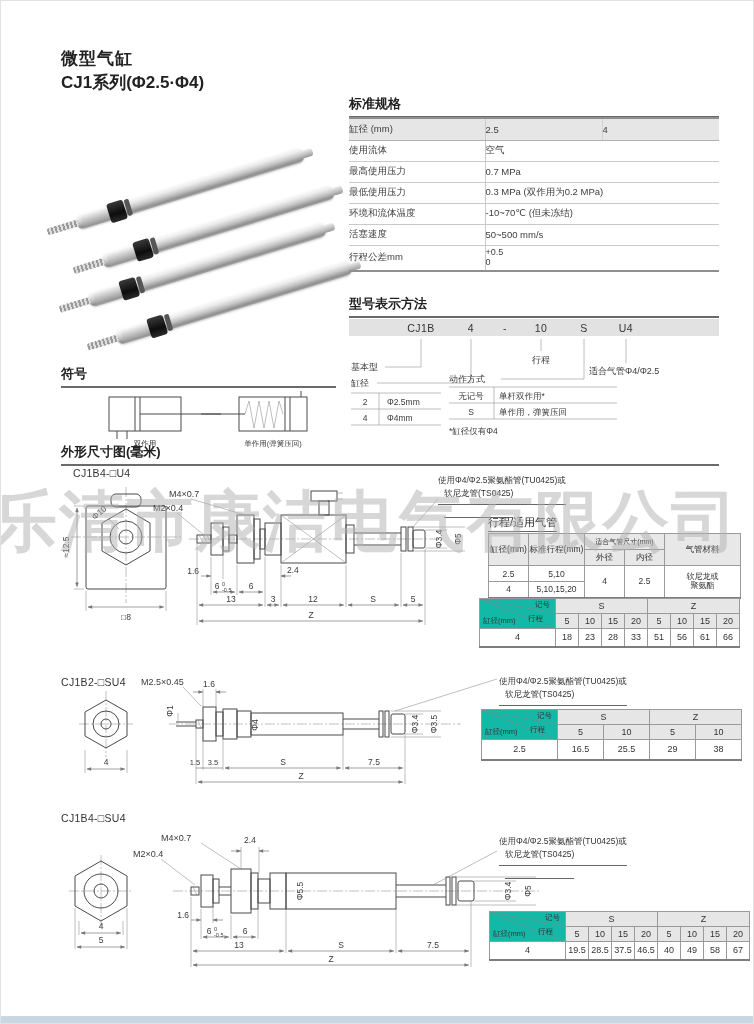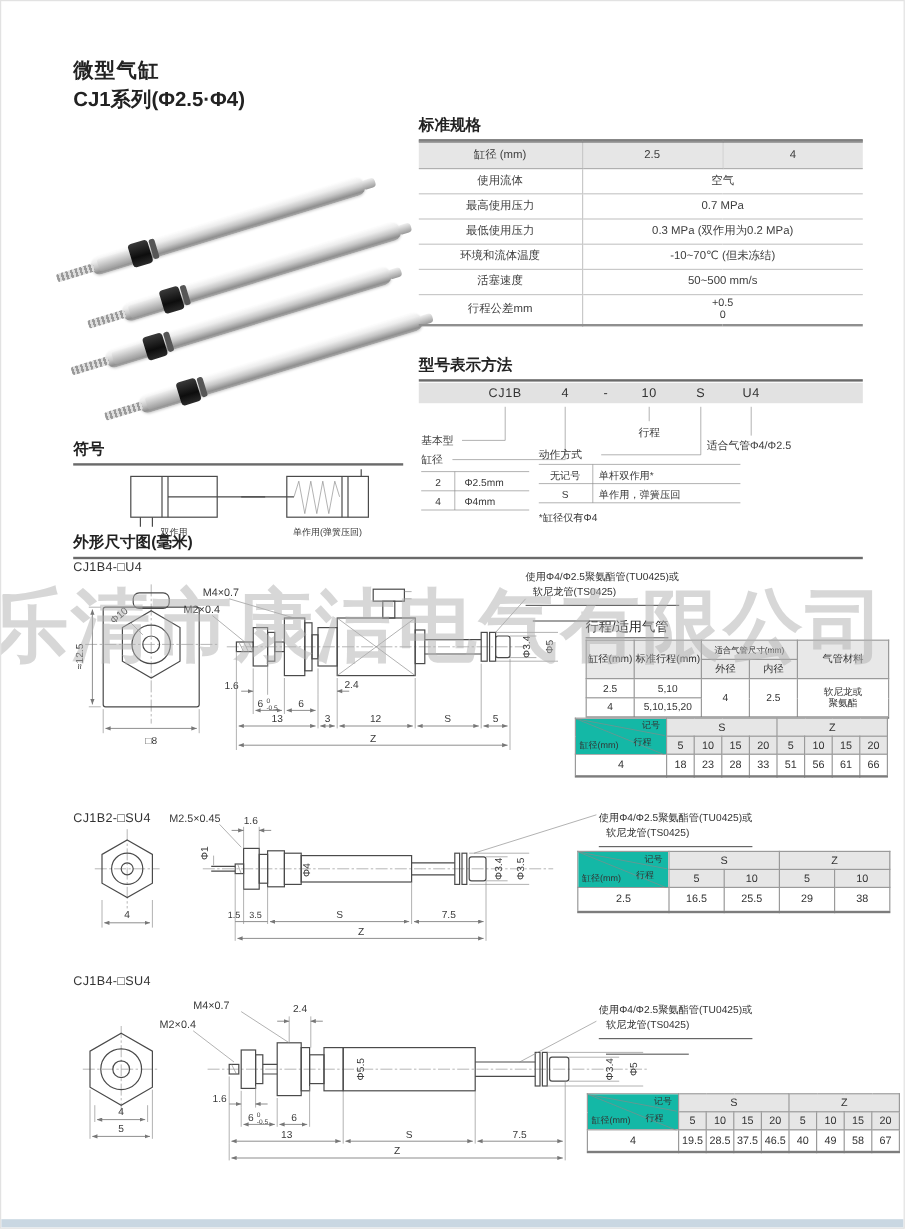--- a/index.html
+++ b/index.html
@@ -11,21 +11,21 @@
   
   .photo{position:absolute;left:52px;top:138px;width:292px;height:190px}
   .cyl{position:absolute;height:15px;border-radius:7px;background:linear-gradient(180deg,#fbfbfb 0%,#ececec 25%,#c6c6c6 55%,#8f8f8f 85%,#ababab 100%);transform:rotate(-17deg);box-shadow:0 1px 2px rgba(0,0,0,.18)}
   .cyl .nut{position:absolute;left:34px;top:-2.5px;width:17px;height:20px;background:linear-gradient(180deg,#3a3a3a,#0d0d0d 60%,#2a2a2a);border-radius:3px}
   .cyl .washer{position:absolute;left:52px;top:-1px;width:5px;height:17px;background:#565656;border-radius:2px}
   .cyl .thread{position:absolute;left:-30px;top:4px;width:32px;height:7px;background:repeating-linear-gradient(90deg,#9a9a9a 0 2px,#dedede 2px 4px);border-radius:2px}
   .cyl .stud{position:absolute;left:6px;top:2px;width:28px;height:11px;background:linear-gradient(180deg,#efefef,#9a9a9a);border-radius:2px}
   .cyl .tip{position:absolute;right:-9px;top:3.5px;width:11px;height:8px;background:linear-gradient(180deg,#f0f0f0,#9a9a9a);border-radius:3px}
   
   .spec{position:absolute;left:348px;top:116px;width:370px;border-collapse:collapse;border-top:2px solid #8f8f8f;border-bottom:2px solid #8f8f8f;table-layout:fixed}
-  .spec td{border-bottom:1px solid #c9c9c9;height:21px;text-align:center;vertical-align:middle;color:#3d3d3d;font-size:9.5px}
+  .spec td{border-bottom:1px solid #c9c9c9;height:21px;vertical-align:middle;color:#3d3d3d;font-size:9.5px}
   .spec tr.hdr td{background:#e6e6e6;border-bottom:1px solid #b0b0b0;height:22px}
   .spec td.lb{border-right:1px solid #c9c9c9}
   .spec td.vr{border-right:1px solid #d2d2d2}
   .stk{line-height:1.1;font-size:9px}
   
   .mbar{position:absolute;left:348px;top:318px;width:370px;height:17px;background:#e2e2e2}
   .mcode{position:absolute;top:2.5px;transform:translateX(-50%);font-size:10.5px;color:#333;letter-spacing:.5px}
   
   .dimsvg{position:absolute;z-index:2}
   .dimsvg text{font-size:8.5px;fill:#3a3a3a;font-family:"Liberation Sans","DejaVu Sans",sans-serif}
@@ -174,21 +174,21 @@
   <path class="p" d="M74,8 V42 M79,8 V42 M79,25 H160 M56,42 V50 M66,42 V50"></path>
   <text class="t7" x="84" y="57" text-anchor="middle">双作用</text>
   <rect class="p" x="178" y="8" width="68" height="34"></rect>
   <path class="p" d="M140,25 H184 M224,8 V42 M229,8 V42 M240,8 V2"></path>
   <path class="x" d="M184,25 L188,12 L193,39 L198,12 L203,39 L208,12 L213,39 L218,12 L222,25" stroke-width="0.9"></path>
   <text class="t7" x="212" y="57" text-anchor="middle">单作用(弹簧压回)</text>
 </svg>
 
 <div class="sh" style="left:60px;top:442px;width:658px">外形尺寸图(毫米)</div>
 
-<div class="dlabel" style="left:60px;top:466px">CJ1B4-□U4</div>
+<div class="dlabel" style="left:72px;top:466px">CJ1B4-□U4</div>
 <div class="note" style="left:437px;top:474px">使用Φ4/Φ2.5聚氨酯管(TU0425)或</div>
 <div class="note" style="left:443px;top:487px">软尼龙管(TS0425)</div>
 <svg class="dimsvg" style="left:60px;top:484px" width="690" height="160" viewBox="0 0 690 160">
   <defs>
     <marker id="m1" markerWidth="7" markerHeight="6" refX="6.5" refY="2.5" orient="auto">
         <path d="M0,0L6.5,2.5L0,5Z" fill="#777"></path>
       </marker>
     <marker id="m1s" markerWidth="7" markerHeight="6" refX="0.5" refY="2.5" orient="auto">
         <path d="M6.5,0L0,2.5L6.5,5Z" fill="#777"></path>
       </marker>

